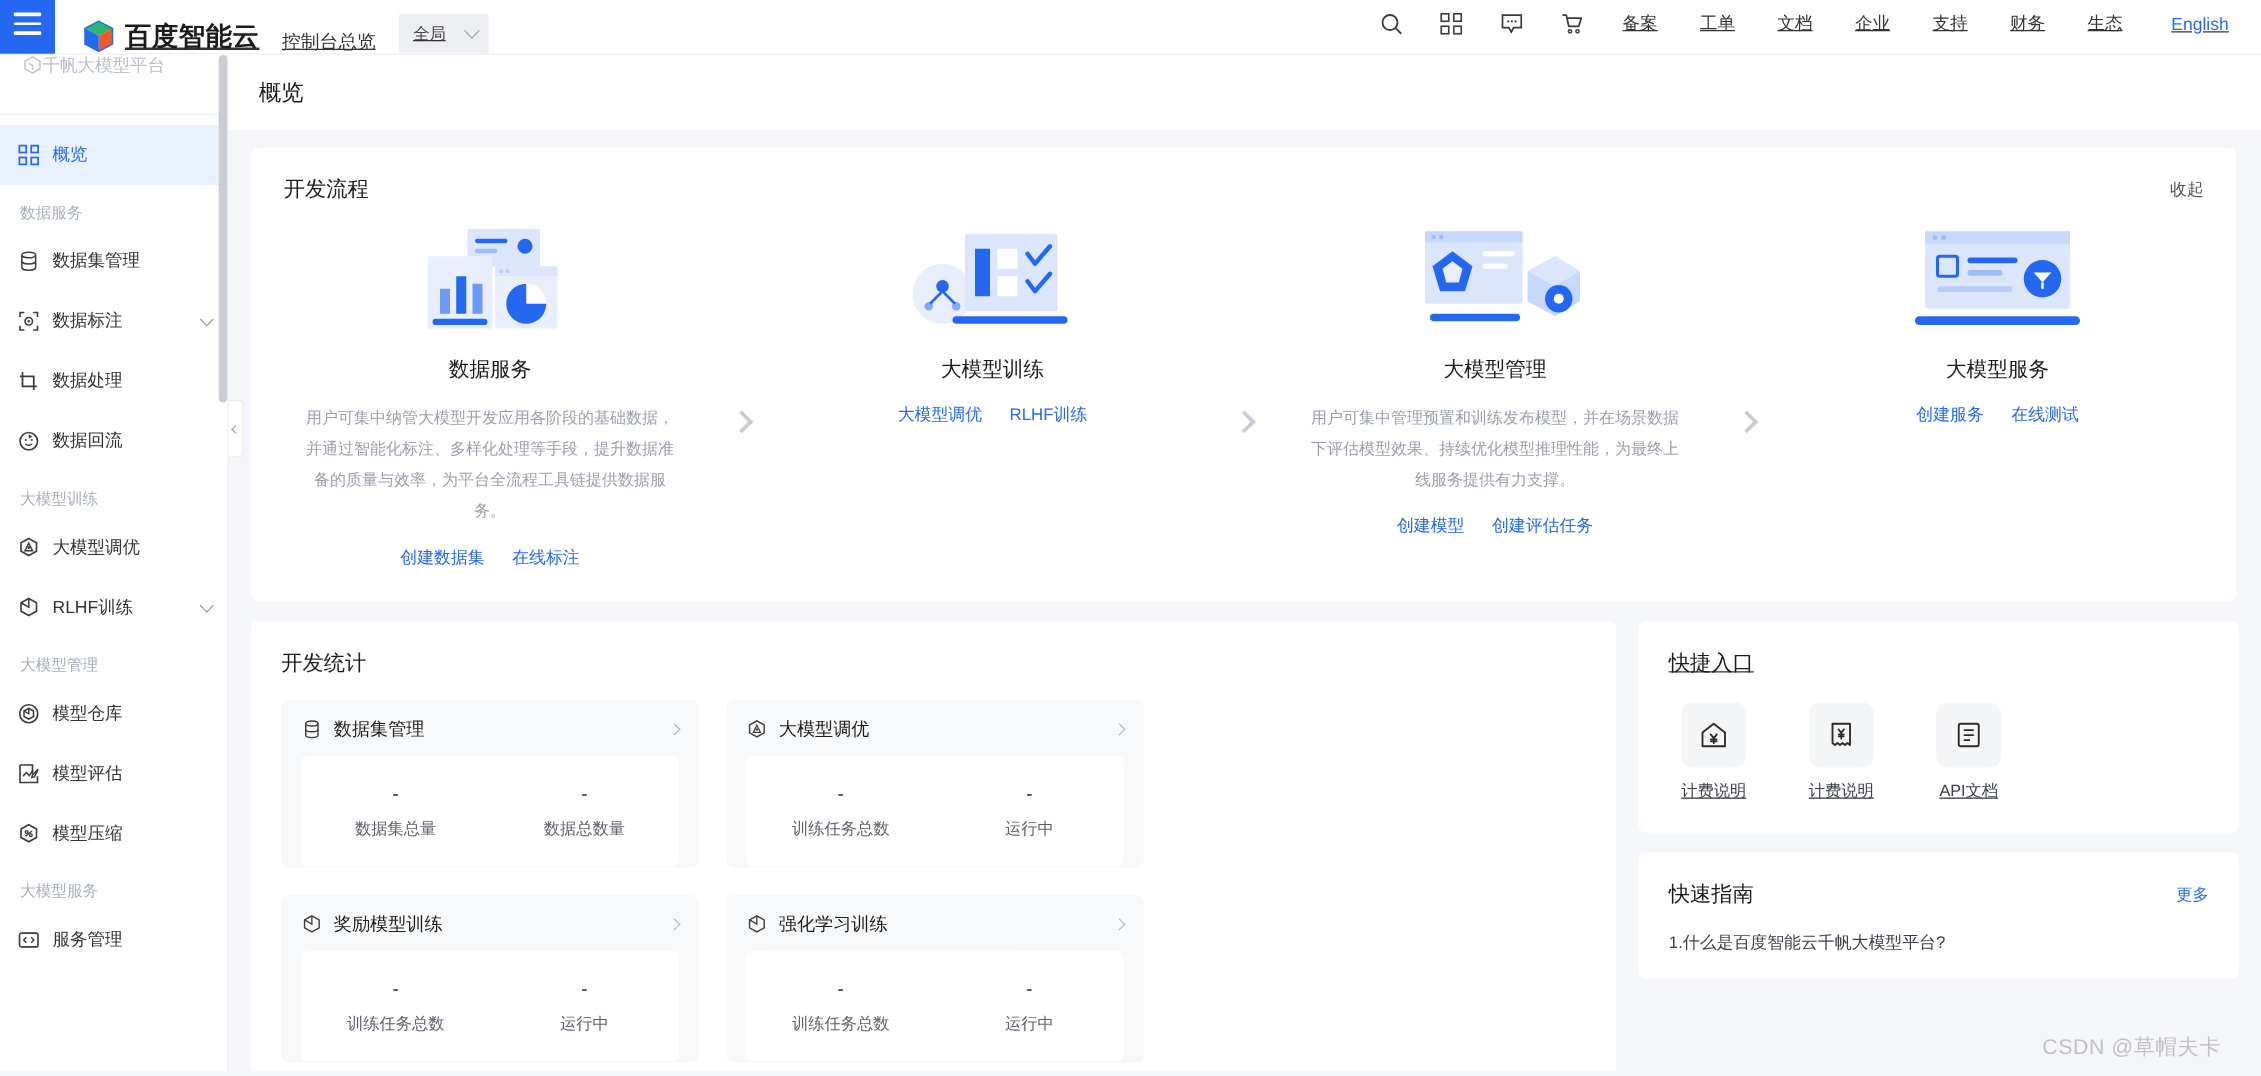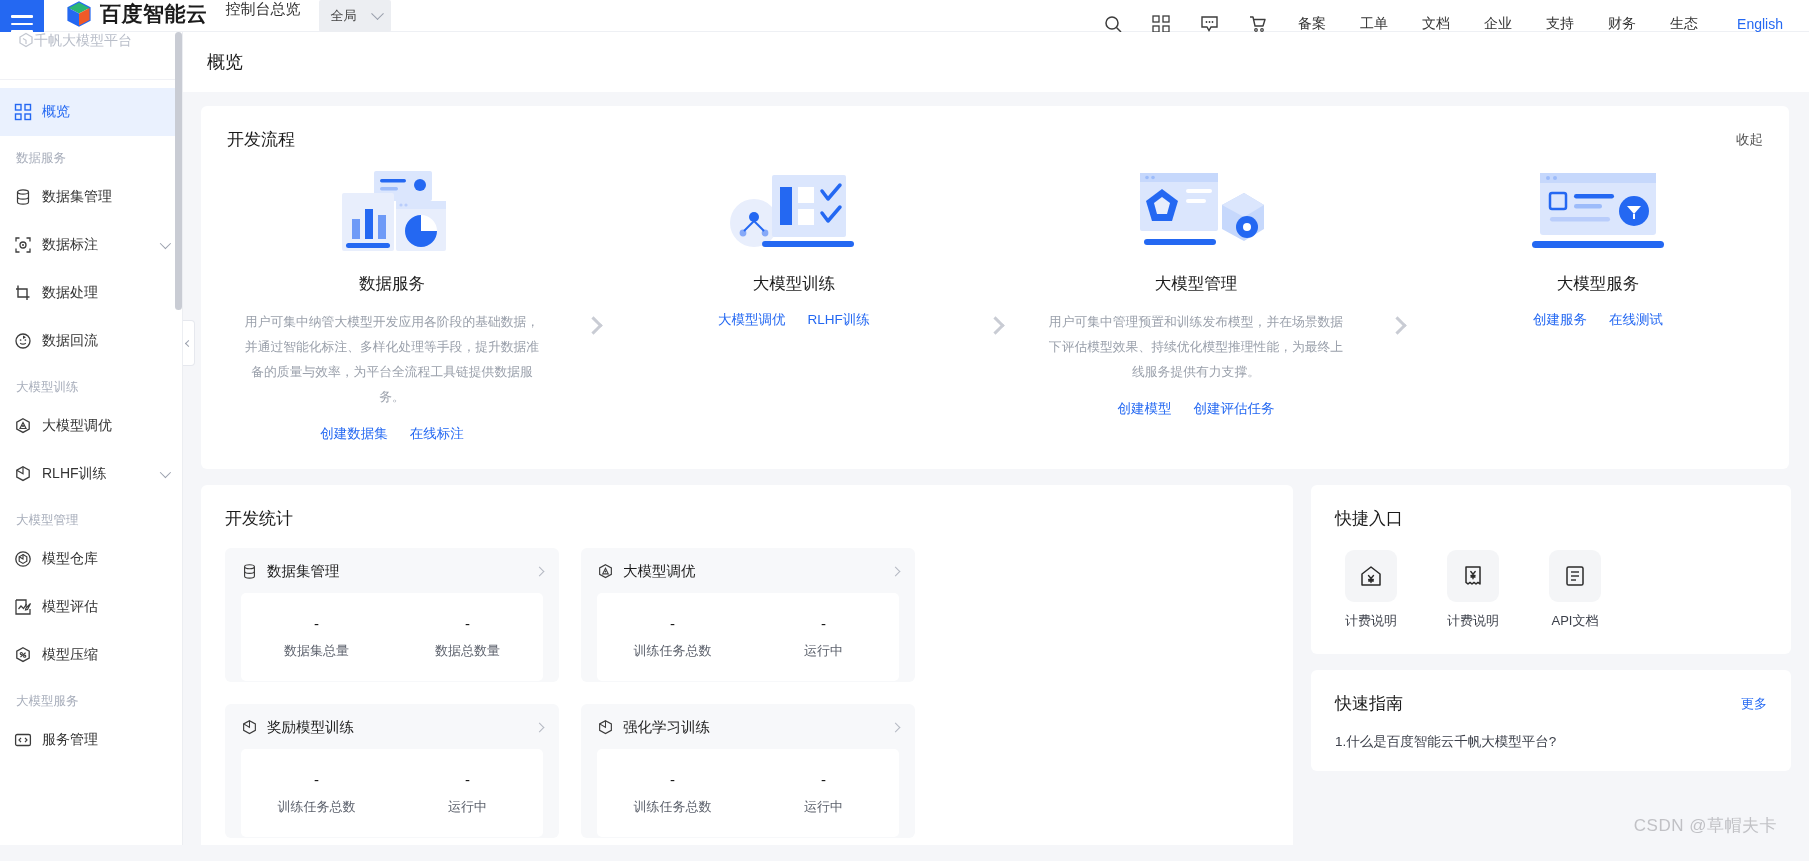--- a/index.html
+++ b/index.html
@@ -6,25 +6,26 @@
   html, body {
     width: 1809px; height: 861px;
     overflow: hidden;
     font-family: "Liberation Sans", "DejaVu Sans", sans-serif;
     background: #f5f6f9;
     color: #333;
   }
 
   
   .topbar {
-    height: 32px; width: 100%;
+    height: 44px; width: 100%;
     background: #ffffff;
-    display: flex; align-items: flex-start;
+    display: flex; align-items: flex-end;
     border-bottom: 1px solid #eef0f4;
     position: relative;
+    text-decoration: underline;
   }
   .hamburger {
     width: 44px; height: 48px;
     background: #2468f2;
     display: flex; flex-direction: column;
     align-items: center; justify-content: center;
     gap: 5px; cursor: pointer; flex: 0 0 44px;
   }
   .hamburger span { display:block; width: 22px; height: 2.5px; background:#fff; border-radius:1px;}
 
@@ -140,21 +141,21 @@
                 transform: rotate(45deg); }
   .stat-inner {
     margin-top: 12px; background:#fff; border-radius:5px; height: 88px;
     display:flex; align-items:center;
   }
   .stat-cell { flex:1; text-align:center;}
   .stat-val { font-size:15px; color:#1b1b1b; margin-bottom:10px;}
   .stat-lbl { font-size:13px; color:#5c616c;}
 
   .right-col { width: 480px; flex:0 0 480px; display:flex; flex-direction:column; gap:16px;}
-  .quick-card { padding: 22px 24px 24px 24px; }
+  .quick-card { padding: 22px 24px 24px 24px; text-decoration: underline; }
   .quick-grid { display:flex; gap: 30px; margin-top: 20px;}
   .quick-item { width: 72px; text-align:center; cursor:pointer;}
   .quick-ico {
     width: 52px; height: 52px; background:#f4f5f7; border-radius:9px;
     display:flex; align-items:center; justify-content:center; margin: 0 auto 10px auto;
   }
   .quick-lbl { font-size:13px; color:#3b3f49; white-space:nowrap;}
 
   .guide-card { padding: 22px 24px 20px 24px; position:relative; }
   .guide-head { display:flex; align-items:center;}

